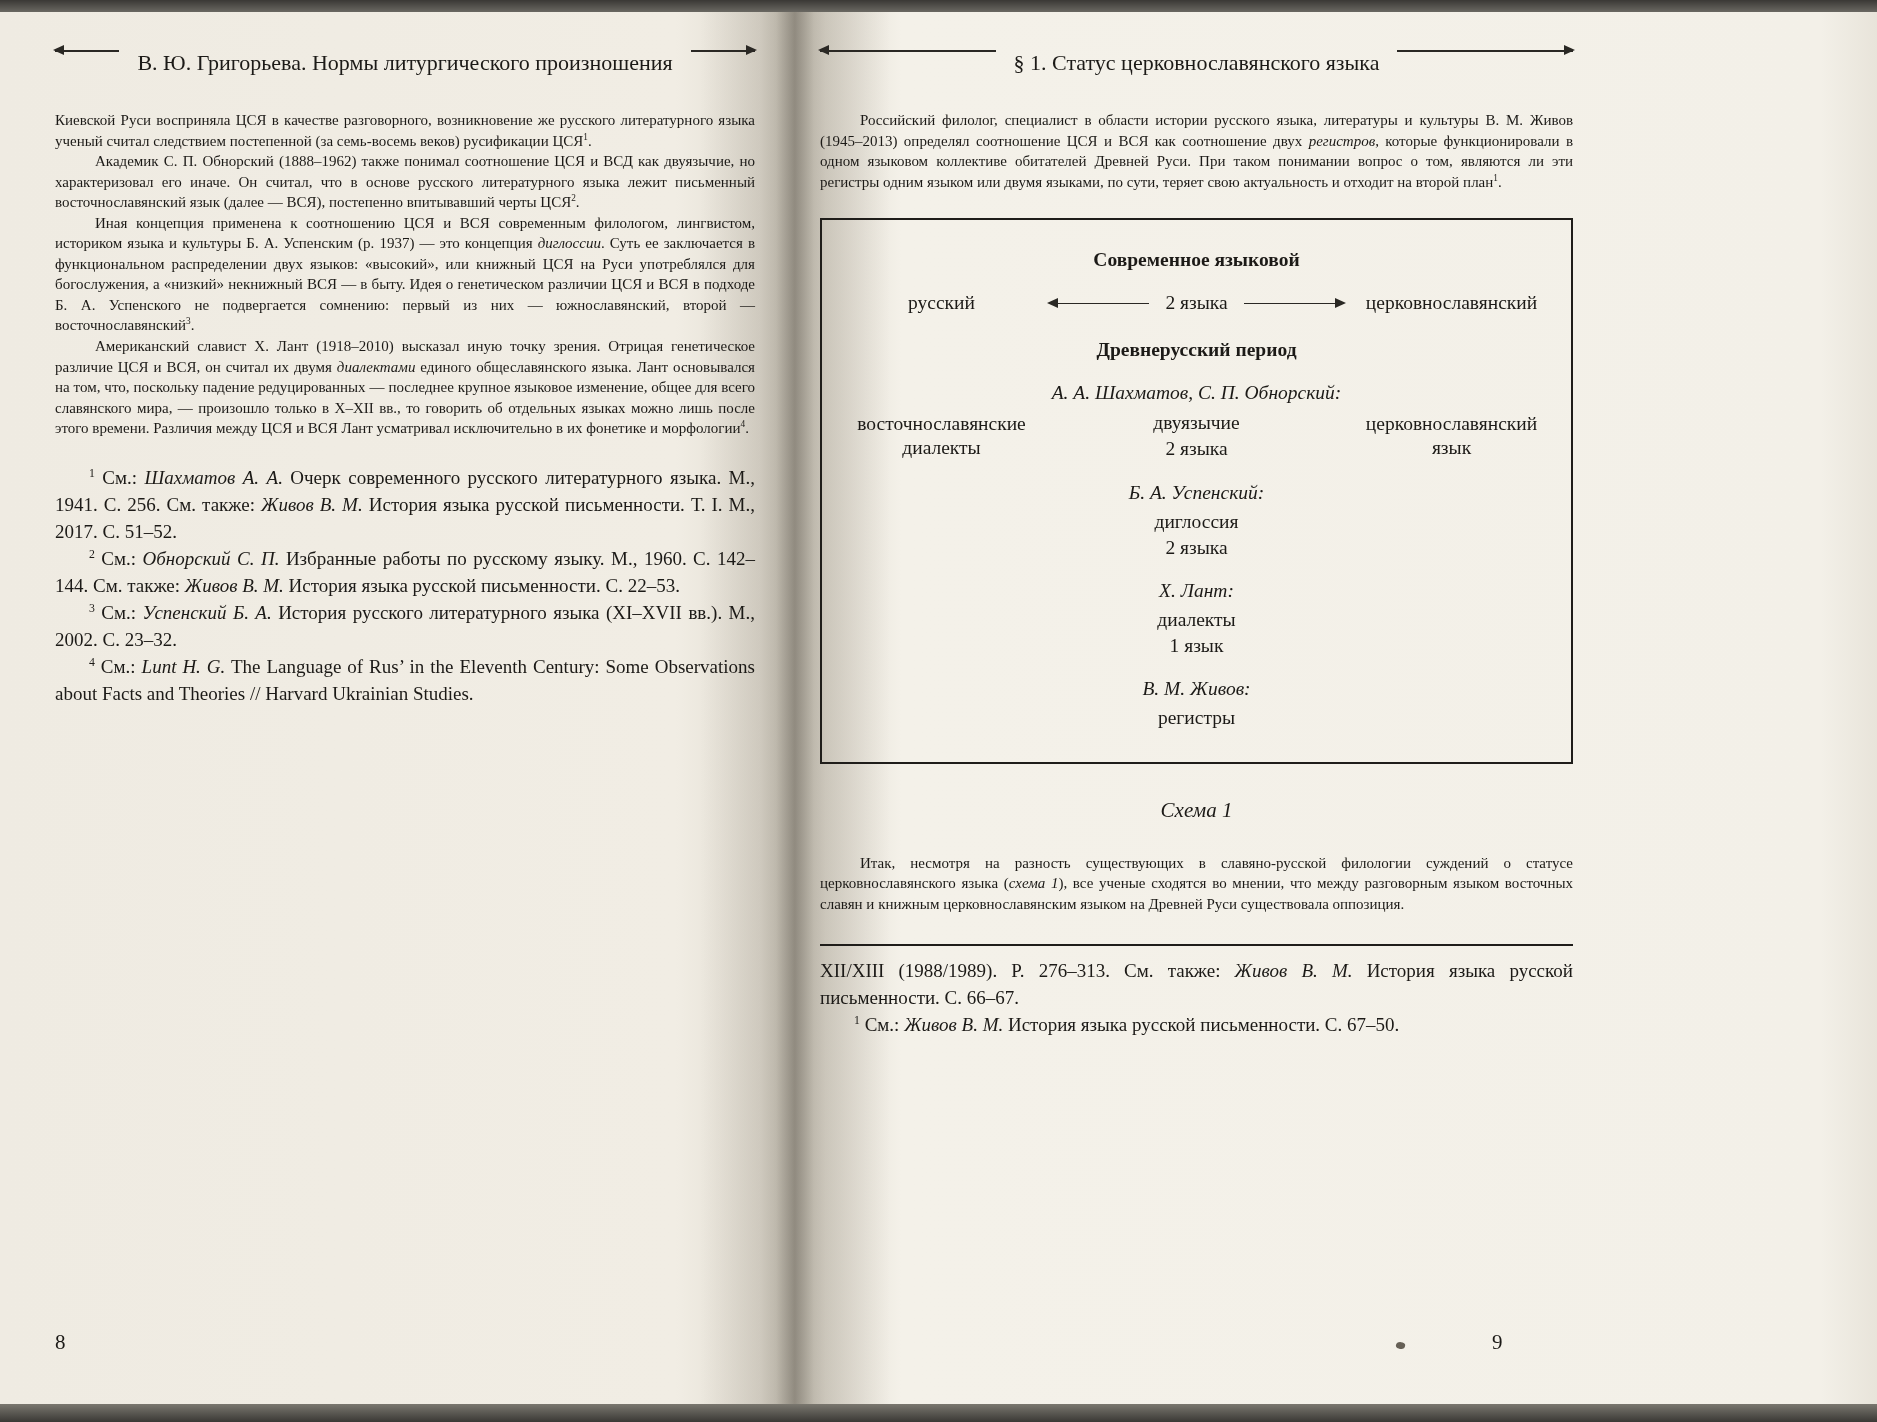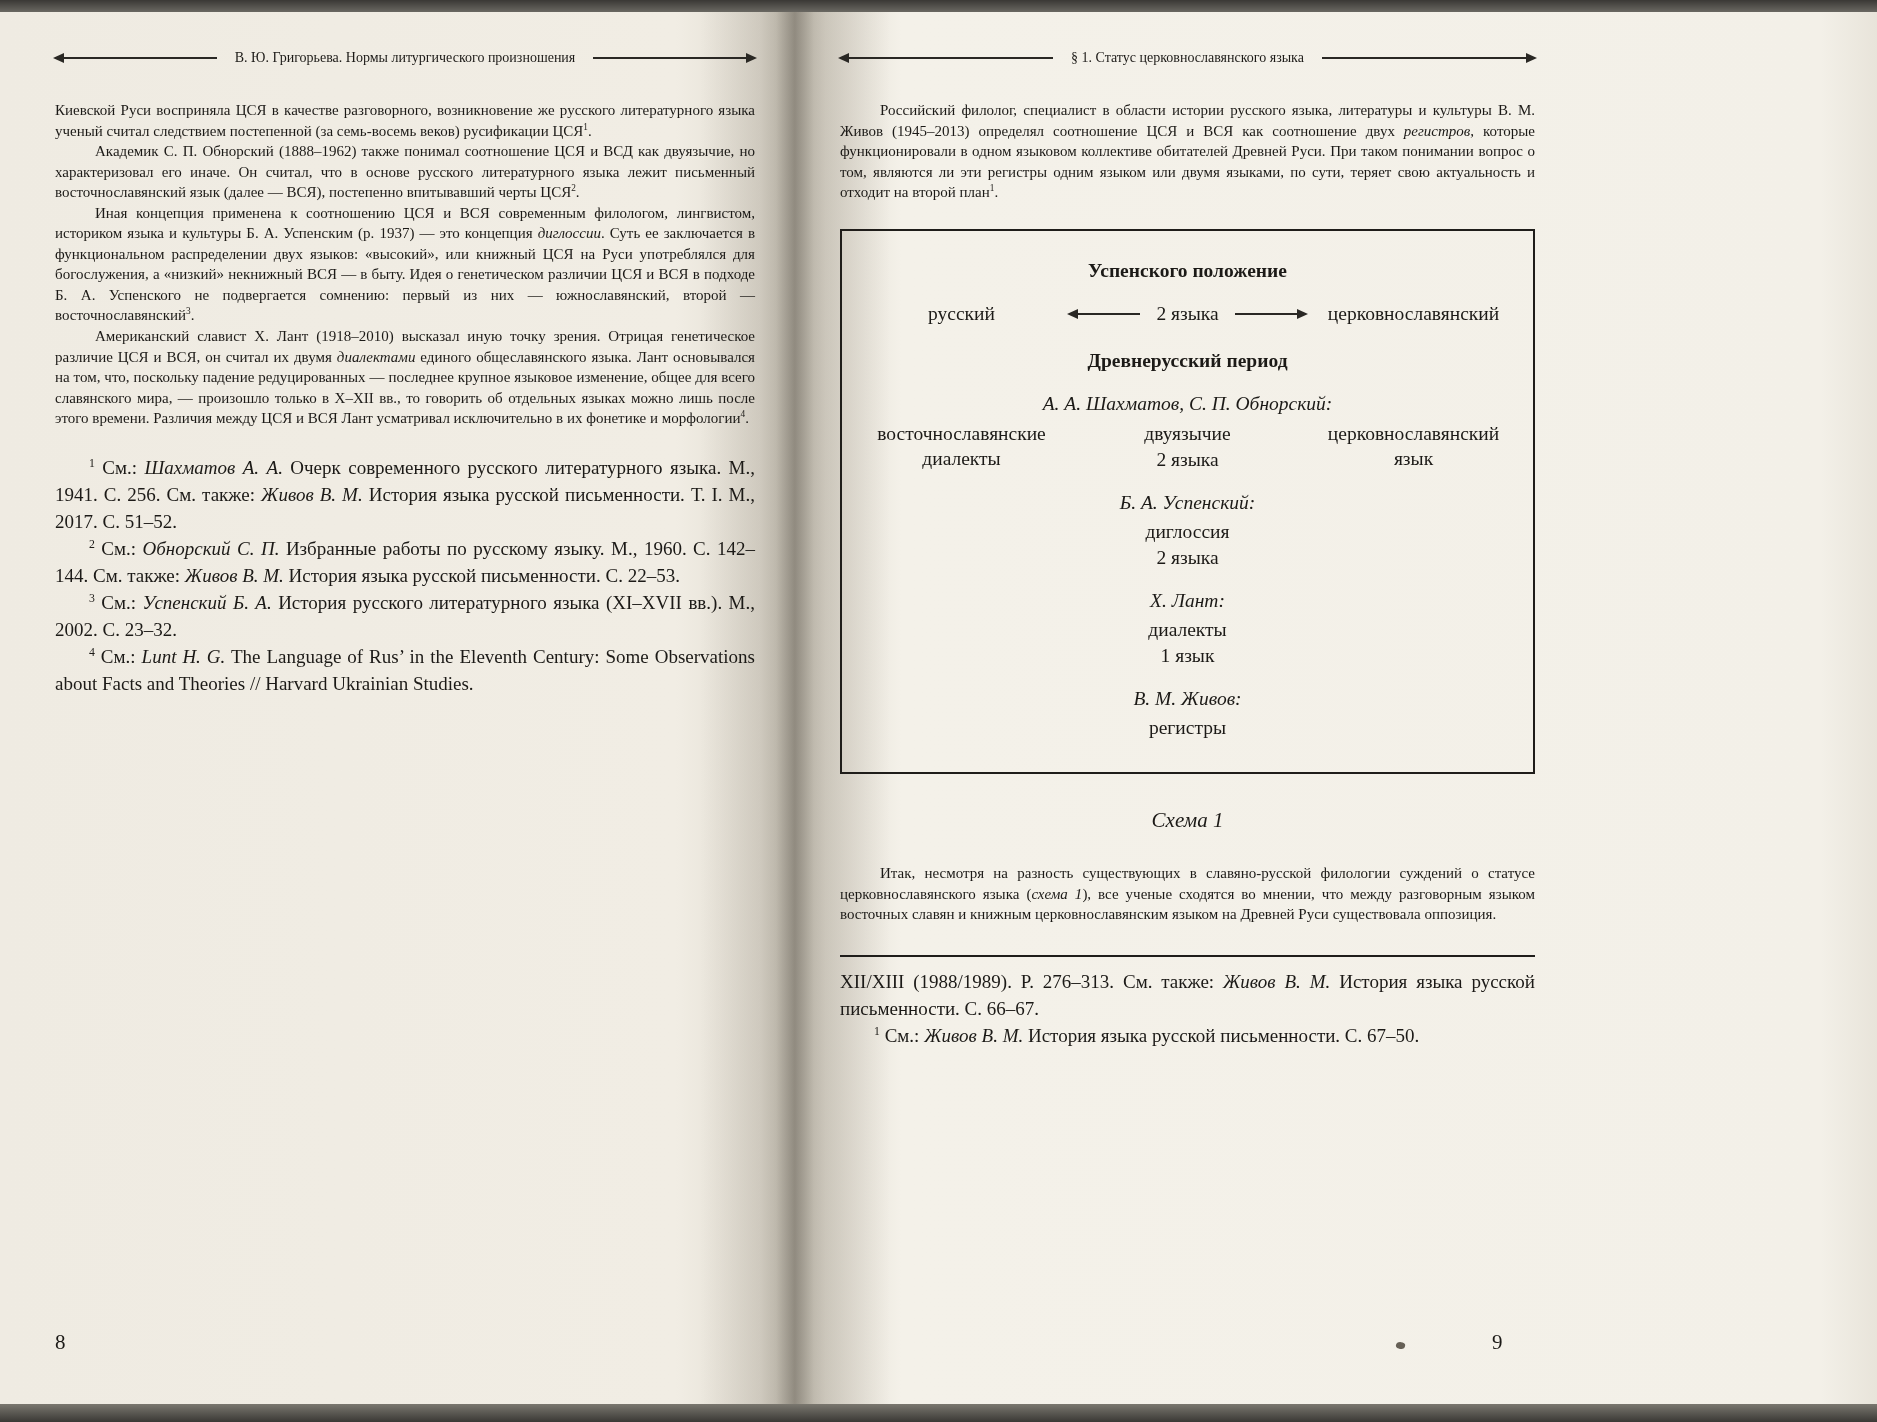--- a/index.html
+++ b/index.html
@@ -12,24 +12,24 @@
   .scan-edge-top{position:absolute;left:0;top:0;width:1877px;height:12px;background:linear-gradient(180deg,#3a3835,#6a6862);}
   .scan-edge-bottom{position:absolute;left:0;top:1404px;width:1877px;height:18px;background:linear-gradient(180deg,#7a776f,#3a3835);}
   .book{
     position:absolute;left:0;top:12px;width:1877px;height:1392px;
     background:linear-gradient(90deg,#efebe2 0%,#f1ede4 36%,#e2ddd2 40.5%,#c4bfb2 42.3%,#e0dbd0 44%,#f4f1e9 48%,#f3f0e8 97%,#e8e4da 100%);
   }
   .gutter{position:absolute;left:700px;top:0;width:190px;height:1392px;pointer-events:none;
     background:linear-gradient(90deg,rgba(90,82,70,0) 0%,rgba(90,82,70,0.18) 40%,rgba(60,54,46,0.38) 50%,rgba(90,82,70,0.18) 60%,rgba(90,82,70,0) 100%);}
   .page-col{position:absolute;top:38px;}
   .page-left{left:55px;width:700px;}
-  .page-right{left:840px;width:695px;}
+  .page-right{left:820px;width:753px;}
 
   
-  .running-header{display:flex;align-items:center;gap:14px;font-size:14px;margin-bottom:34px;}
+  .running-header{display:flex;gap:14px;font-size:22px;margin-bottom:34px;}
   .running-header .title{white-space:nowrap;padding:0 4px;}
   .hline{flex:1;height:1.7px;background:#2a2824;position:relative;min-width:60px;}
   .hline.arr-left::before{content:"";position:absolute;left:-2px;top:-4.6px;width:0;height:0;
     border-top:5.5px solid transparent;border-bottom:5.5px solid transparent;border-right:11px solid #2a2824;}
   .hline.arr-right::after{content:"";position:absolute;right:-2px;top:-4.6px;width:0;height:0;
     border-top:5.5px solid transparent;border-bottom:5.5px solid transparent;border-left:11px solid #2a2824;}
 
   
   .body-p{font-size:15px;line-height:1.37;text-align:justify;text-indent:40px;margin:0;}
   .body-p.no-indent{text-indent:0;}
@@ -99,21 +99,21 @@
 
     <div class="running-header">
       <span class="hline arr-left"></span>
       <span class="title">§ 1. Статус церковнославянского языка</span>
       <span class="hline arr-right"></span>
     </div>
 
     <p class="body-p"><span>Российский филолог, специалист в области истории русского языка, литературы и культуры В. М. Живов (1945–2013) определял соотношение ЦСЯ и ВСЯ как соотношение двух </span><i>регистров</i><span>, которые функционировали в одном языковом коллективе обитателей Древней Руси. При таком понимании вопрос о том, являются ли эти регистры одним языком или двумя языками, по сути, теряет свою актуальность и отходит на второй план</span><sup>1</sup><span>.</span></p>
 
     <div class="schema-box">
-      <div class="sch-title">Успенского положение</div>
+      <div class="sch-title">Современное языковой</div>
 
       <div class="sch-row">
         <div class="sch-side">русский</div>
         <div class="sch-mid">
           <span class="hline arr-left"></span>
           <span class="label">2 языка</span>
           <span class="hline arr-right"></span>
         </div>
         <div class="sch-side">церковнославянский</div>
       </div>

